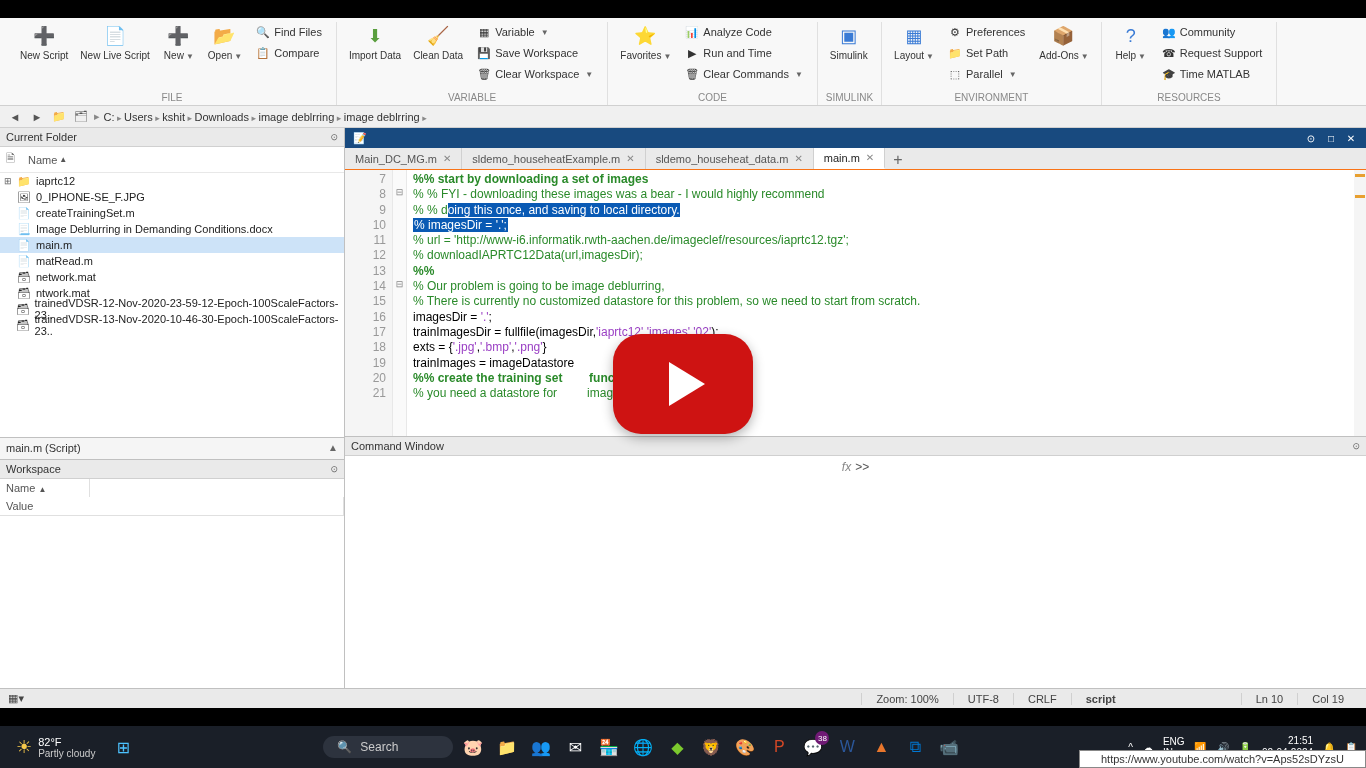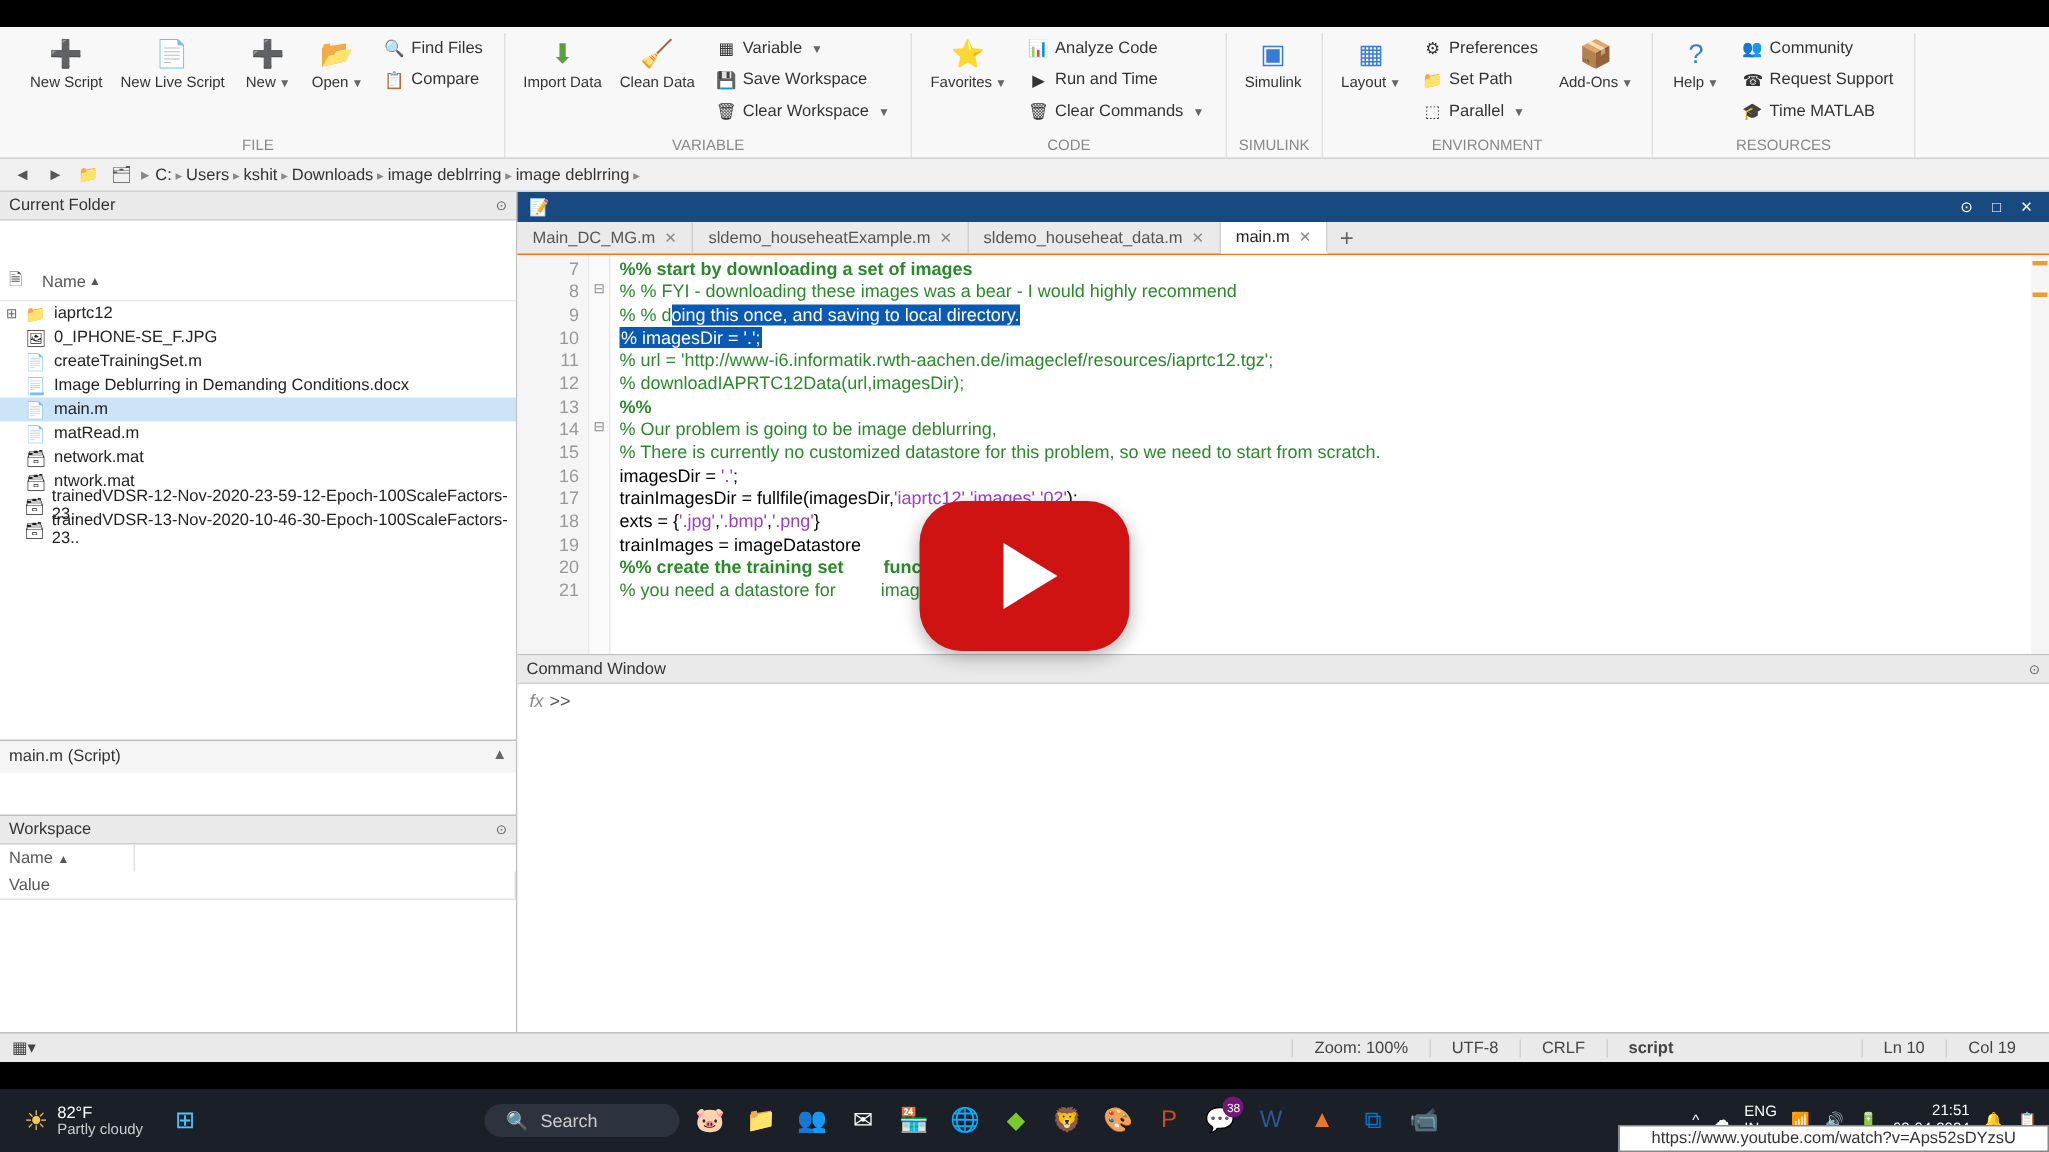--- a/index.html
+++ b/index.html
@@ -22,21 +22,21 @@
 .dropdown-caret { font-size: 8px; color: #666; margin-left: 2px; }
 
 
 .path-bar { height: 22px; background: #f0f0f0; border-bottom: 1px solid #d0d0d0; display: flex; align-items: center; padding: 0 6px; gap: 4px; font-size: 11px; }
 .path-nav-btn { width: 18px; height: 18px; display: flex; align-items: center; justify-content: center; cursor: pointer; color: #555; }
 .path-seg { color: #333; cursor: pointer; }
 .path-sep { color: #888; font-size: 9px; }
 
 
 .main-area { display: flex; height: calc(100% - 110px); }
-.left-panel { width: 345px; display: flex; flex-direction: column; border-right: 1px solid #c0c0c0; background: #fff; gap: 28px; }
+.left-panel { width: 345px; display: flex; flex-direction: column; border-right: 1px solid #c0c0c0; background: #fff; }
 .panel-header { background: #eaeaea; border-bottom: 1px solid #d0d0d0; padding: 3px 6px; font-size: 11px; color: #333; display: flex; justify-content: space-between; align-items: center; }
 .panel-header .caret { font-size: 9px; color: #666; cursor: pointer; }
 .file-tree { flex: 0 0 auto; overflow: auto; background: #fff; }
 .tree-header { display: flex; align-items: center; padding: 3px 6px; border-bottom: 1px solid #e8e8e8; font-size: 11px; color: #555; }
 .tree-header .col-icon { width: 22px; }
 .tree-item { display: flex; align-items: center; padding: 1px 4px; font-size: 11px; color: #222; cursor: pointer; height: 16px; }
 .tree-item.selected { background: #cde3f8; }
 .tree-item .icon { width: 16px; height: 14px; display: inline-flex; align-items: center; justify-content: center; margin-right: 4px; font-size: 11px; }
 .tree-item .expand { width: 12px; font-size: 9px; color: #666; }
 .file-details { border-top: 1px solid #c0c0c0; background: #f5f5f5; padding: 4px 6px; font-size: 11px; color: #333; flex: 0 0 22px; position: relative; }
@@ -382,21 +382,21 @@
         <div class="warning-strip">
           <div class="warn-mark" style="margin-top:4px;"></div>
           <div class="warn-mark" style="margin-top:18px;"></div>
         </div>
       </div>
       <div class="cmd-window">
         <div class="panel-header">
           <span>Command Window</span>
           <span class="caret">⊙</span>
         </div>
-        <div class="cmd-prompt" style="height:252px;">
+        <div class="cmd-prompt" style="height:252px;text-align:center;">
           <span class="fx-icon">fx</span><span>&gt;&gt;</span>
         </div>
       </div>
     </div>
   </div>
 </div>
 
 <div class="status-bar">
   <span>▦▾</span>
   <div class="spacer"></div>

